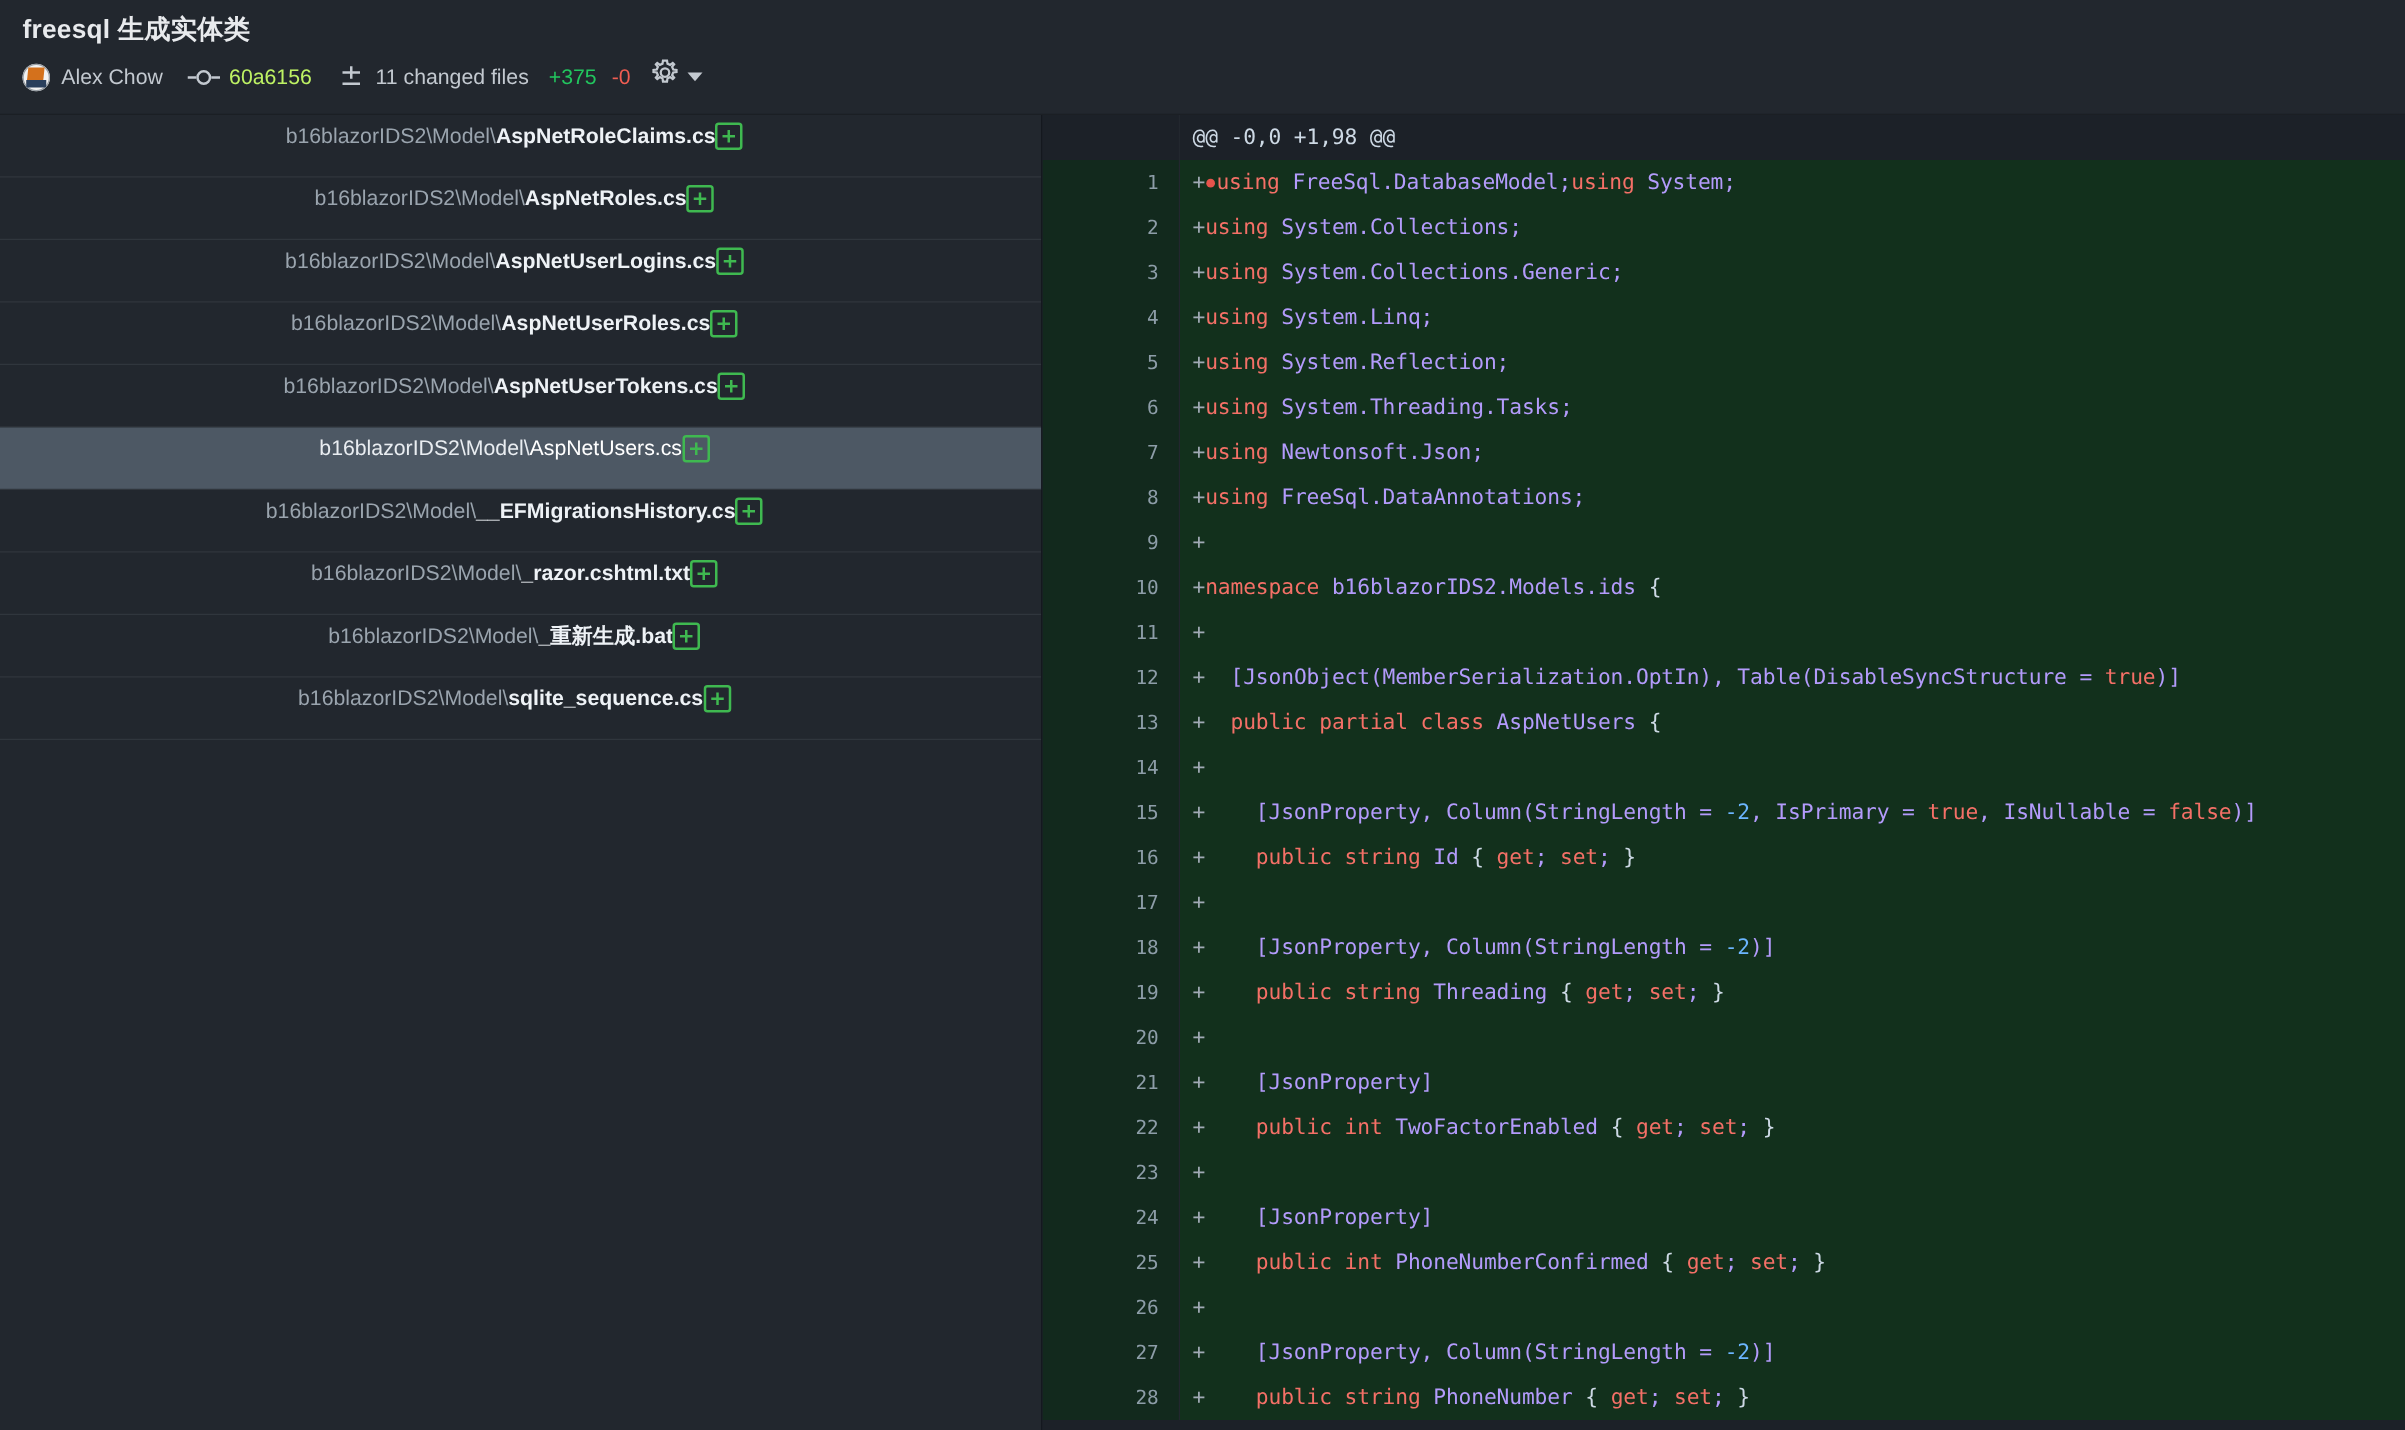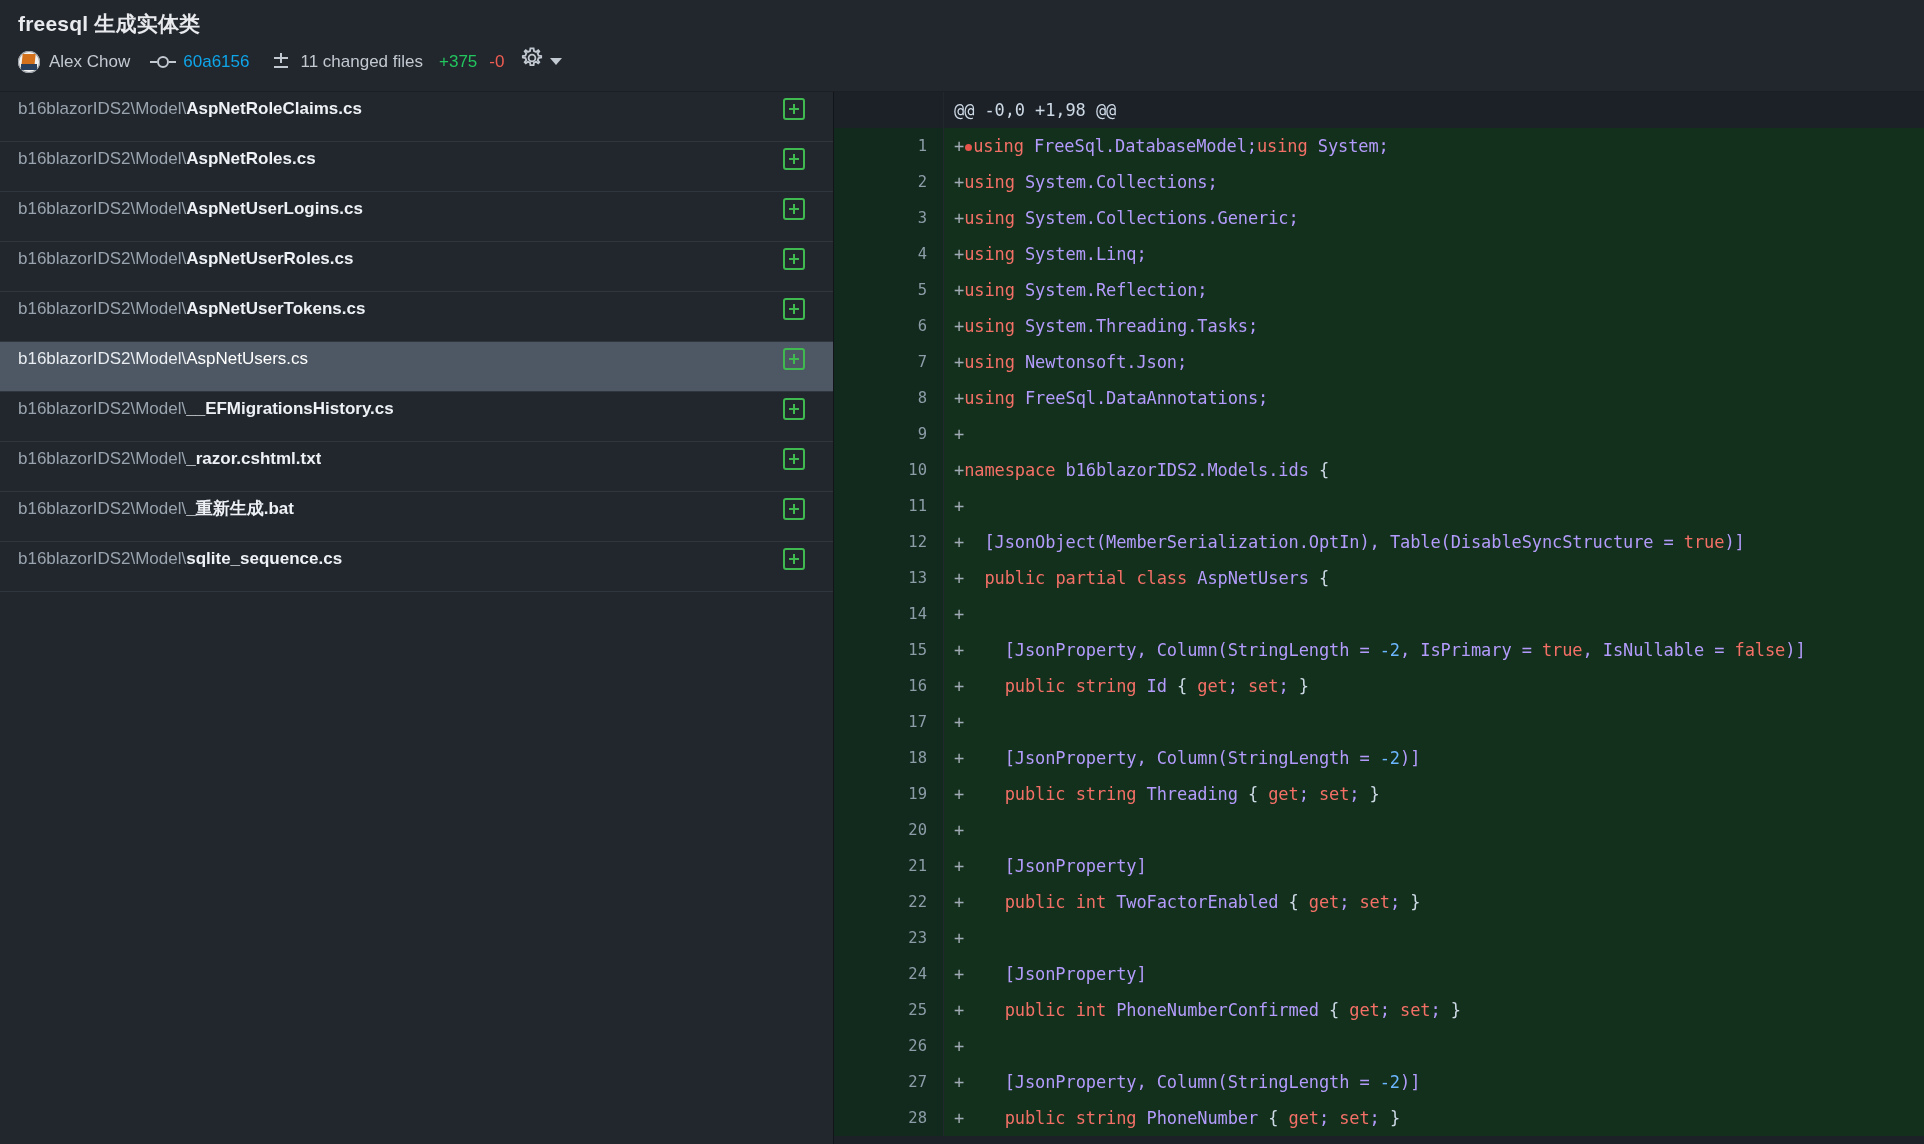--- a/index.html
+++ b/index.html
@@ -66,21 +66,21 @@
     position: absolute;
     left: 3px; top: 13px;
     width: 16px; height: 6px;
     background: #2a3f5c;
   }
   .author { margin-right: 20px; white-space: nowrap; }
   .commit-icon {
     display: inline-flex; align-items: center;
     margin-right: 7px;
   }
-  .sha { margin-right: 22px; color: #0ea5e9; font-size: 17px; white-space: nowrap;}
+  .sha { margin-right: 22px; color: #bef264; font-size: 17px; white-space: nowrap;}
   .plusminus-icon { margin-right: 9px; display:inline-flex; align-items:center;}
   .changed-files { margin-right: 16px; white-space: nowrap; }
   .added { color: #22c55e; margin-right: 12px; white-space: nowrap;}
   .removed { color: #f05d52; margin-right: 16px; white-space: nowrap;}
   .gear-wrap { display: inline-flex; align-items: center; gap: 6px; cursor: pointer;}
   .caret {
     width: 0; height: 0;
     border-left: 6px solid transparent;
     border-right: 6px solid transparent;
     border-top: 7px solid #c3c9d0;
@@ -99,21 +99,21 @@
     flex: 0 0 833px;
     background: #22272e;
     overflow: hidden;
     border-right: 1px solid #11151a;
   }
   .file-row {
     height: 50px;
     box-sizing: border-box;
     display: flex;
     align-items: center;
-    justify-content: space-between;
+    justify-content: center;
     padding: 0 28px 16px 18px;
     border-bottom: 1px solid #30363d;
     font-size: 17px;
     cursor: pointer;
   }
   .file-row.selected { background: #4d5864; }
   .file-path { white-space: nowrap; overflow: hidden; text-overflow: ellipsis; }
   .file-path .dir { color: #9aa4ae; font-weight: normal; }
   .file-row.selected .file-path .dir { color: #e9edf1; }
   .file-path .name { color: #eef2f6; font-weight: bold; }

